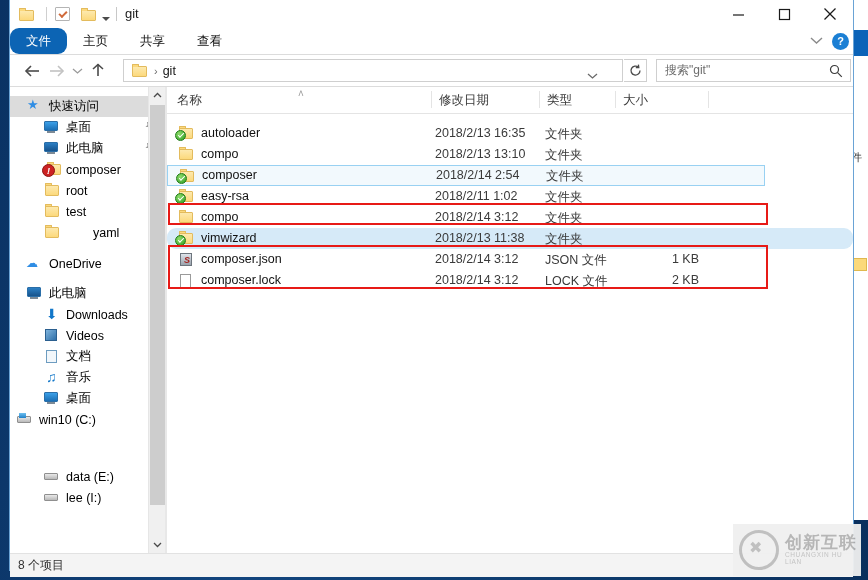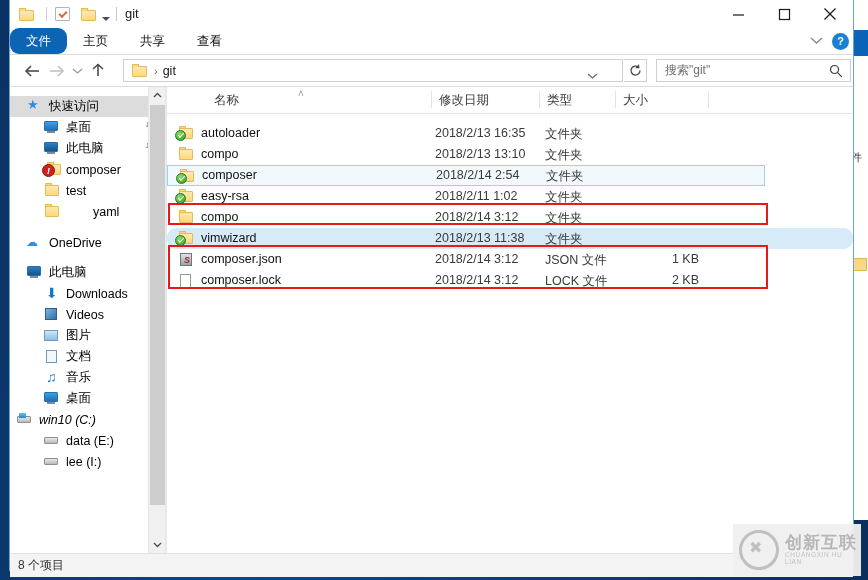--- a/index.html
+++ b/index.html
@@ -309,20 +309,27 @@
 
       <div class="nitem" style="padding-left:33px;">
         <span class="ico">
             <i class="foldtab" style="left:4px"></i>
             <i class="fold" style="left:4px"></i>
             <i class="warn">!</i>
           </span>
         <span class="lbl">composer</span>
       </div>
 
+      <div class="nitem" style="padding-left:33px;">
+        <span class="ico">
+            <i class="foldtab" style="left:2px"></i>
+            <i class="fold" style="left:2px"></i>
+          </span>
+        <span class="lbl">root</span>
+      </div>
 
       <div class="nitem" style="padding-left:33px;">
         <span class="ico">
             <i class="foldtab" style="left:2px"></i>
             <i class="fold" style="left:2px"></i>
           </span>
         <span class="lbl">test</span>
       </div>
 
       <div class="nitem" style="padding-left:33px;gap:27px;">
@@ -355,26 +362,20 @@
         <span class="lbl">Downloads</span>
       </div>
 
       <div class="nitem" style="padding-left:33px;">
         <span class="ico">
             <i class="vid"></i>
           </span>
         <span class="lbl">Videos</span>
       </div>
 
-      <div class="nitem" style="padding-left:33px;">
-        <span class="ico">
-            <i class="pic"></i>
-          </span>
-        <span class="lbl">图片</span>
-      </div>
 
       <div class="nitem" style="padding-left:33px;">
         <span class="ico">
             <i class="doc"></i>
           </span>
         <span class="lbl">文档</span>
       </div>
 
       <div class="nitem" style="padding-left:33px;">
         <span class="ico">
@@ -384,28 +385,28 @@
       </div>
 
       <div class="nitem" style="padding-left:33px;">
         <span class="ico">
             <i class="mon"></i>
             <i class="monb"></i>
           </span>
         <span class="lbl">桌面</span>
       </div>
 
-      <div class="nitem" style="font-style:italic;">
+      <div class="nitem" style="">
         <span class="ico">
             <i class="drive win"></i>
           </span>
         <span class="lbl">win10 (C:)</span>
       </div>
 
-      <div class="nitem" style="padding-left:33px;">
+      <div class="nitem" style="padding-left:33px;margin-top:36px;">
         <span class="ico">
             <i class="drive"></i>
           </span>
         <span class="lbl">data (E:)</span>
       </div>
 
       <div class="nitem" style="padding-left:33px;">
         <span class="ico">
             <i class="drive"></i>
           </span>
@@ -425,21 +426,21 @@
             </svg>
         </div>
       </div>
     </div>
 
     <div class="splitter"></div>
 
     <div id="list">
 
       <div id="cols">
-        <span class="col" style="left:10px;margin-left:37px;">名称</span>
+        <span class="col" style="left:10px;">名称</span>
         <span class="sortcaret">˄</span>
         <span class="colsep" style="left:264px;"></span>
         <span class="col" style="left:272px;">修改日期</span>
         <span class="colsep" style="left:372px;"></span>
         <span class="col" style="left:380px;">类型</span>
         <span class="colsep" style="left:448px;"></span>
         <span class="col" style="left:456px;">大小</span>
         <span class="colsep" style="left:541px;"></span>
       </div>
 

